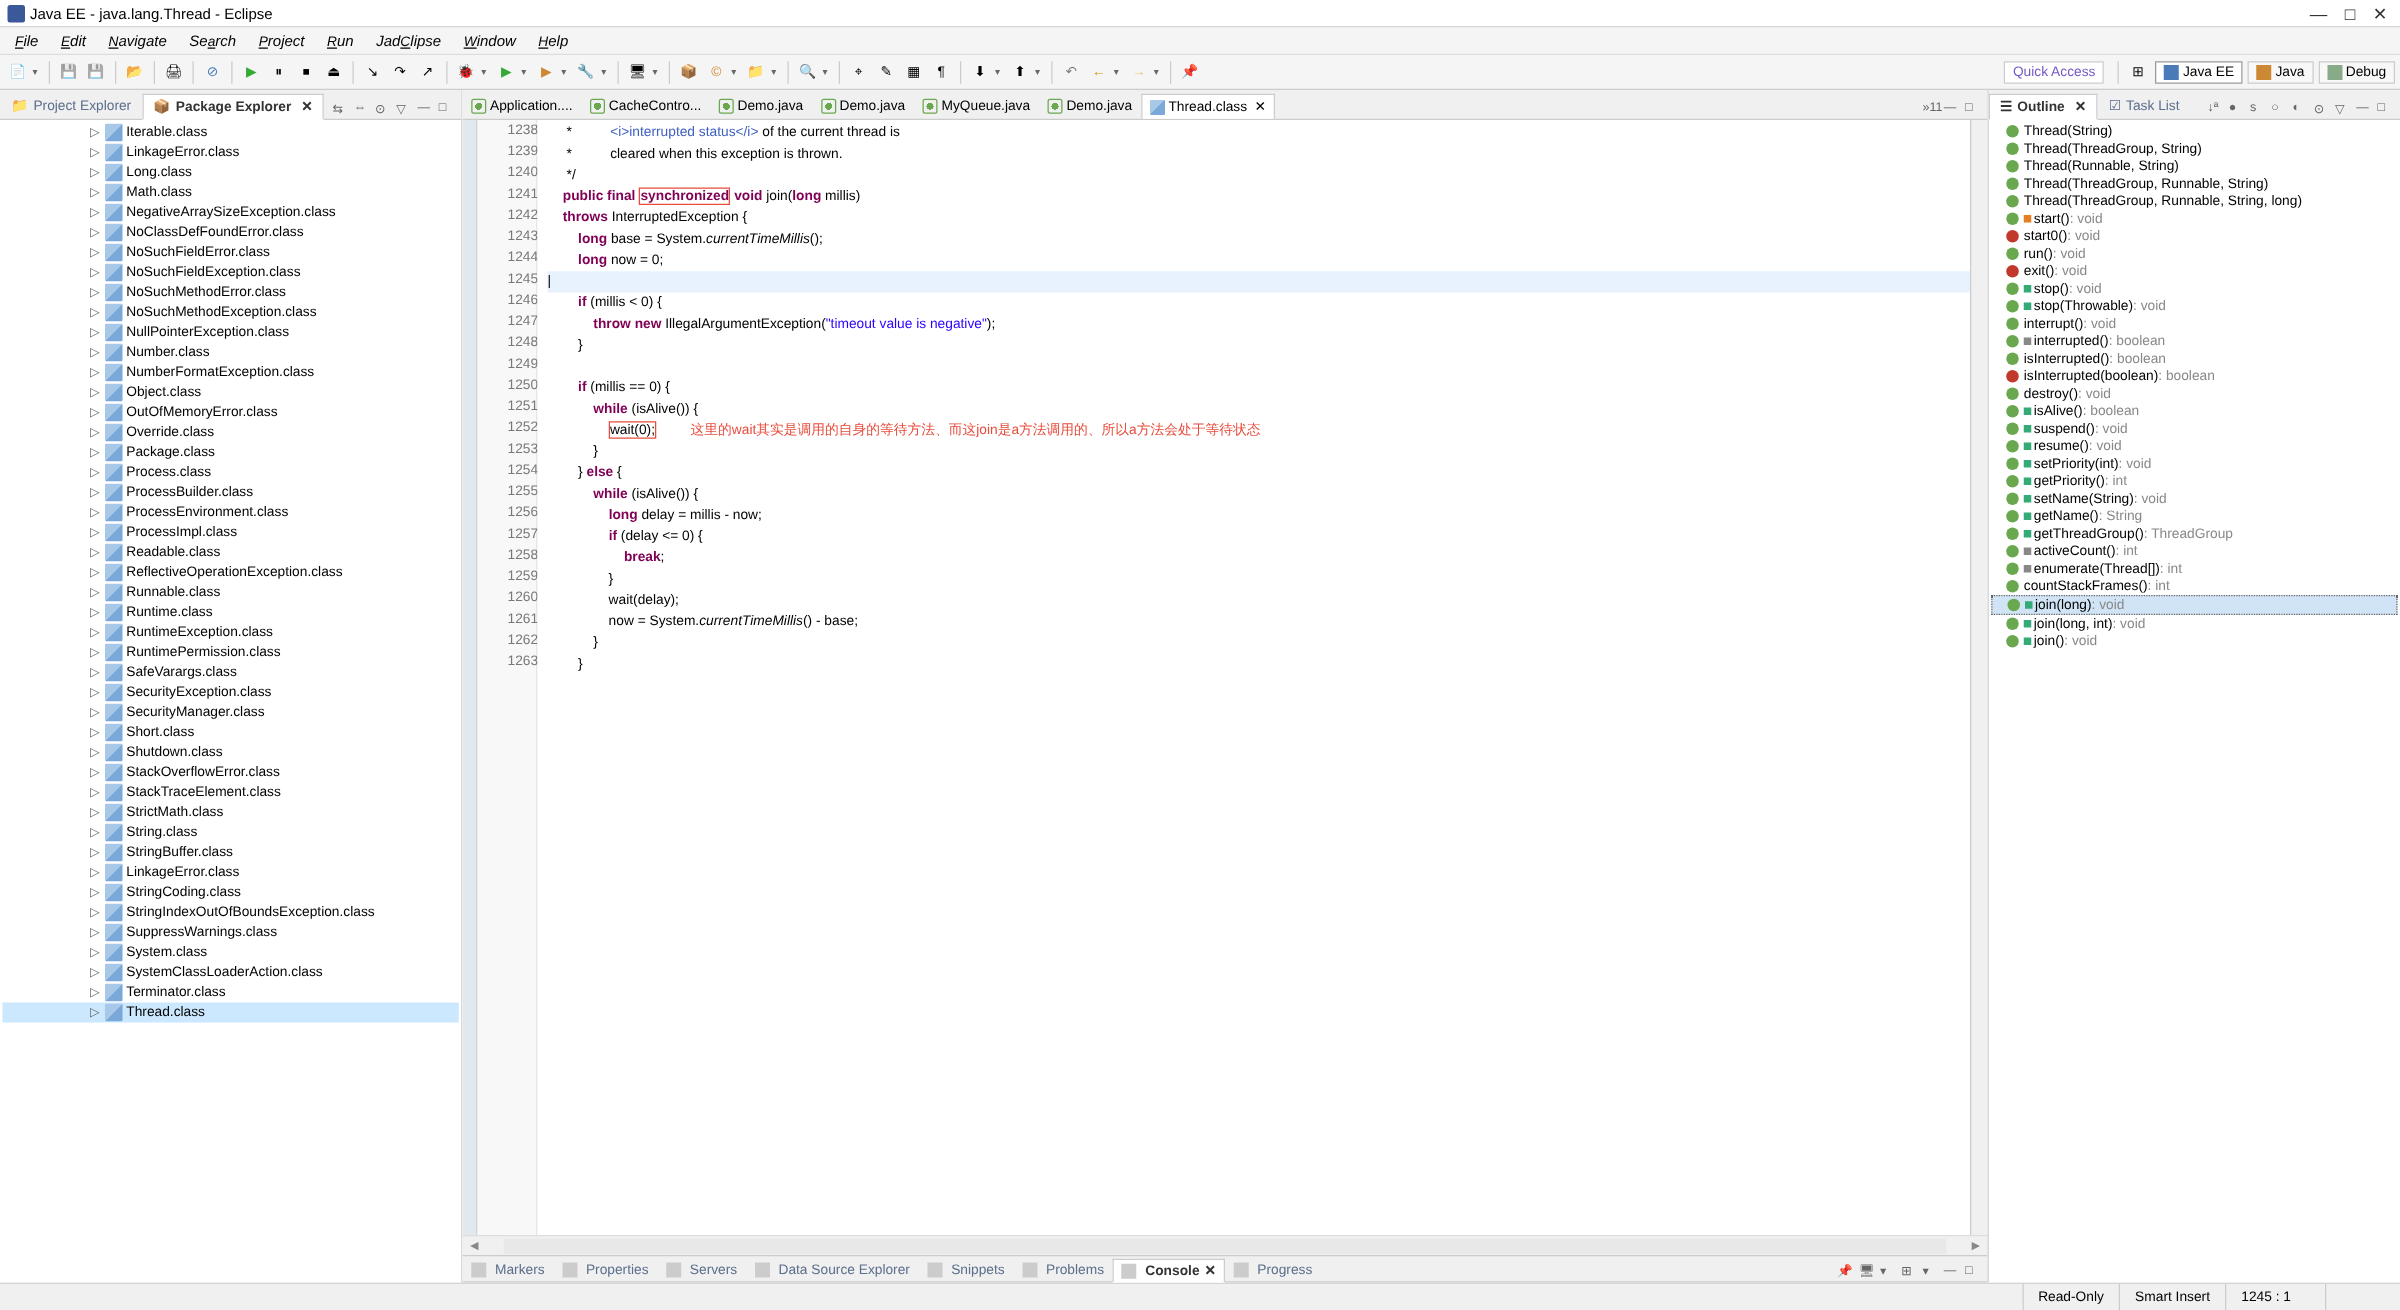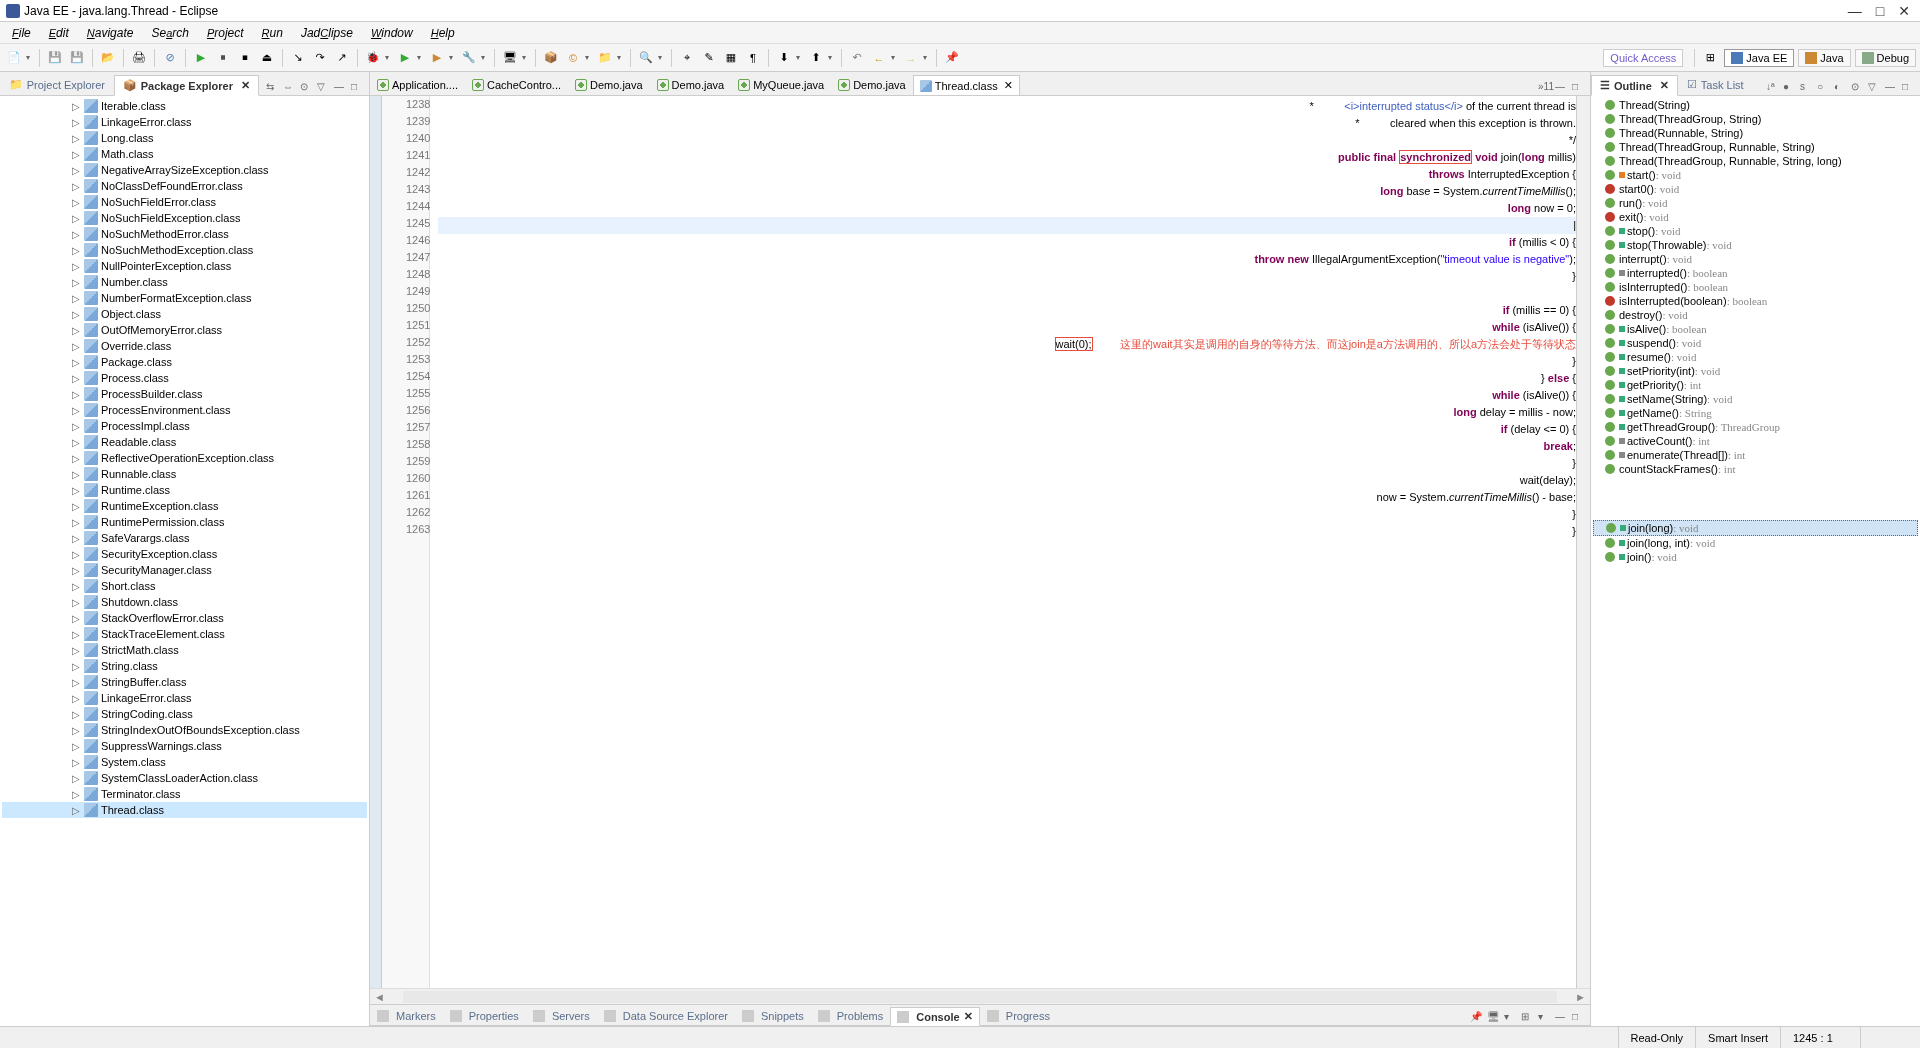--- a/index.html
+++ b/index.html
@@ -38,41 +38,41 @@
 .editor-tab { padding: 3px 6px; display: flex; align-items: center; gap: 3px; cursor: pointer; border: 1px solid transparent; white-space: nowrap; }
 .editor-tab.active { background: #fff; border: 1px solid #ccc; border-bottom: 1px solid #fff; margin-bottom: -1px; }
 .tab-icon { width: 12px; height: 12px; }
 .java-icon { background: radial-gradient(circle, #6aa84f 40%, transparent 40%); border: 1px solid #6aa84f; border-radius: 2px; }
 .class-icon { background: linear-gradient(135deg, #a8c8e8 50%, #7aa8d8 50%); border-radius: 1px; }
 .editor-area { flex: 1; display: flex; overflow: hidden; position: relative; }
 .gutter { width: 48px; background: #f8f8f8; border-right: 1px solid #e0e0e0; font-family: Consolas, monospace; font-size: 13px; color: #787878; text-align: right; padding-top: 2px; }
 .gutter-line { height: 17px; padding-right: 6px; padding-left: 24px; }
 .gutter-marker { width: 12px; background: #e0e8f0; border-right: 1px solid #ccc; }
 .code { flex: 1; font-family: Consolas, monospace; font-size: 13px; padding: 2px 0 0 8px; line-height: 17px; white-space: pre; background: #fff; overflow: auto; }
-.code-line { height: 17px; text-align: right; }
+.code-line { height: 17px; }
 .code-line.current { background: #e8f2ff; }
 .kw { color: #7f0055; font-weight: bold; }
 .cm { color: #3f5fBf; }
 .str { color: #2a00ff; }
 .red-box { border: 1px solid #e74c3c; margin-top: 41px; }
 .red-annotation { color: #e74c3c; }
 .overview-ruler { width: 14px; background: #f0f0f0; border-left: 1px solid #ccc; }
 .bottom-tabs { height: 22px; background: #f0f0f0; display: flex; align-items: flex-end; border-top: 1px solid #ccc; border-bottom: 1px solid #ccc; }
 .bottom-tabs .panel-tab { font-size: 11px; padding: 2px 6px; }
 .console-content { flex: 1; background: #fff; padding: 4px 8px; color: #555; font-size: 11px; height: 200px; }
 .right-panel { width: 330px; display: flex; flex-direction: column; border-left: 1px solid #ccc; background: #fff; }
 .outline-content { flex: 1; overflow-y: auto; padding: 2px; }
 .outline-item { display: flex; align-items: center; padding: 1px 0 1px 12px; white-space: nowrap; cursor: pointer; }
-.outline-item.selected { background: #d0e4f5; border: 1px dotted #666; margin-top: 44px; }
+.outline-item.selected { background: #d0e4f5; border: 1px dotted #666; }
 .method-icon { width: 10px; height: 10px; border-radius: 50%; margin-right: 4px; display: inline-block; }
 .m-public { background: #6aa84f; }
 .m-private { background: #c0392b; }
 .m-constructor { background: #6aa84f; }
 .finalmark { width: 6px; height: 6px; display: inline-block; margin-right: 2px; }
-.return-type { color: #888; font-family: Liberation Serif, serif; }
+.return-type { color: #888; }
 .statusbar { height: 22px; background: #f0f0f0; display: flex; align-items: center; border-top: 1px solid #ccc; font-size: 11px; }
 .status-sect { padding: 0 12px; border-left: 1px solid #ccc; height: 100%; display: flex; align-items: center; }
 .hscroll { height: 16px; background: #f0f0f0; border-top: 1px solid #ddd; display: flex; align-items: center; }
 .hscroll-track { flex: 1; height: 12px; background: #e8e8e8; margin: 0 14px; }
 </style>
 </head>
 <body>
 
 <div class="titlebar">
   <span class="titlebar-icon"></span>

